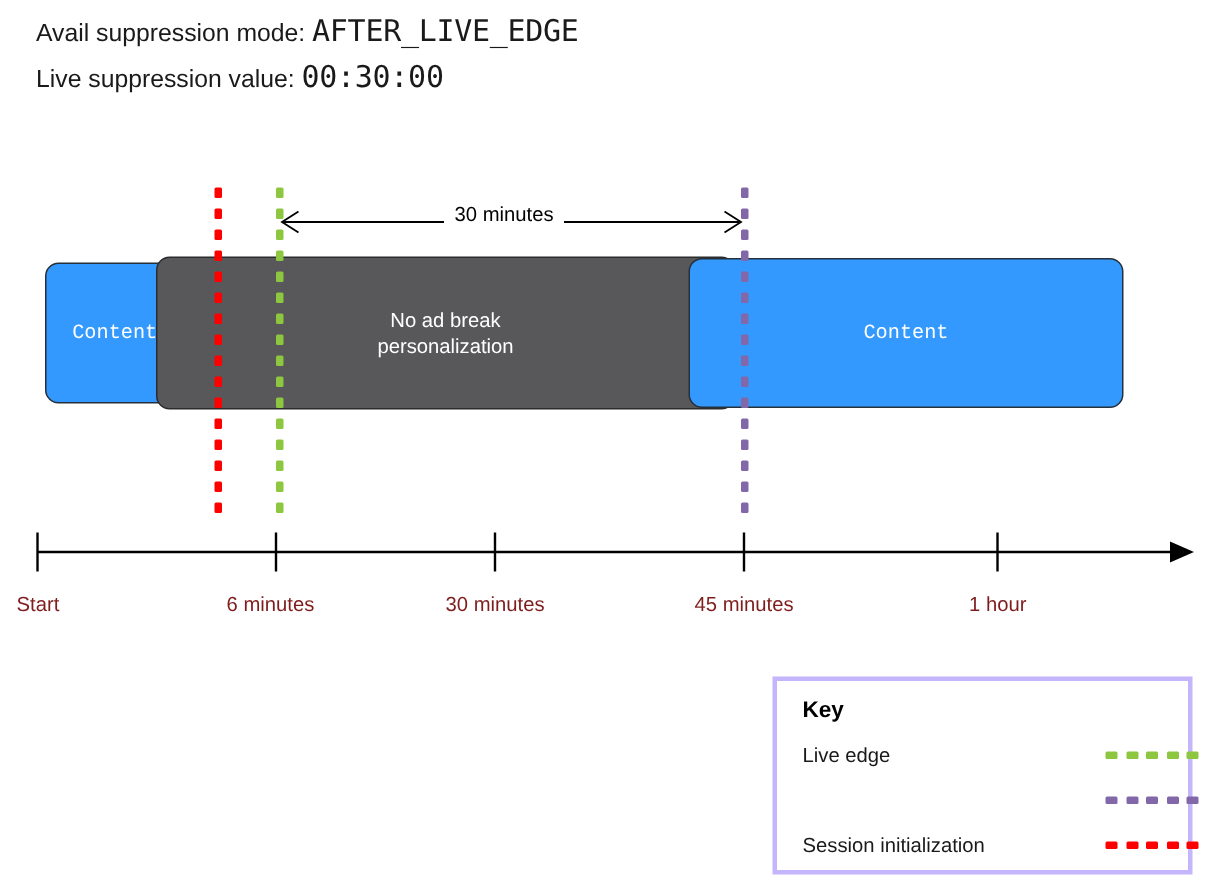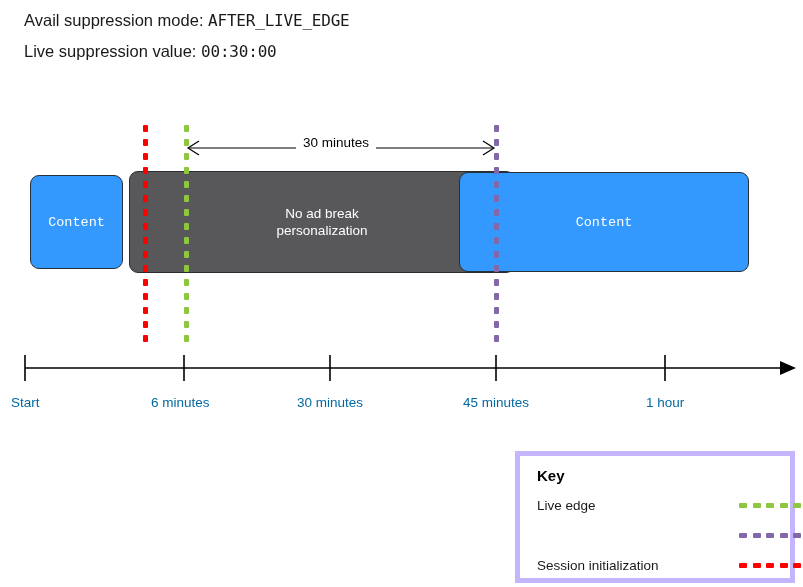--- a/index.html
+++ b/index.html
@@ -23,21 +23,21 @@
     font-size: 16.5px;
     line-height: 20px;
     white-space: pre;
     color: #1a1a1a;
   }
   #hdr-mode { top: 10px; }
   #hdr-value { top: 41px; }
   .hdr-label { font-family: "Liberation Sans", sans-serif; }
   .hdr-mono {
     font-family: "DejaVu Sans Mono", "Liberation Mono", monospace;
-    font-size: 16px;
+    font-size: 20px;
     letter-spacing: -0.2px;
   }
 
   
   #diagram {
     position: absolute;
     left: 0;
     top: 0;
     width: 803px;
     height: 587px;
@@ -57,21 +57,21 @@
     font-size: 13.5px;
     line-height: 17px;
   }
   .block.blue { background: #3399FF; font-family: Liberation Mono, monospace; }
   .block.gray {
     background: #58575A;
     border-color: #2c2b2d;
   }
 
   #block-content-left  { left: 30px;  top: 175px; width: 93px;  height: 94px; }
-  #block-no-ads        { left: 129px; top: 171px; width: 386px; height: 102px; z-index: 2; }
+  #block-no-ads        { left: 104px; top: 171px; width: 386px; height: 102px; z-index: 2; }
   #block-content-right { left: 459px; top: 172px; width: 290px; height: 100px; z-index: 3; }
 
   
   .vline {
     position: absolute;
     width: 5px;
     top: 125px;
     height: 219px;
     z-index: 4;
   }
@@ -108,32 +108,32 @@
   }
 
   
   #axis { position: absolute; left: 0; top: 345px; width: 803px; height: 45px; }
   .axis-tick-label {
     position: absolute;
     top: 394px;
     font-size: 13.5px;
     line-height: 18px;
     white-space: nowrap;
-    color: #0369a1;
+    color: #7f1d1d;
   }
 
   
   #key-box {
     position: absolute;
     left: 515px;
     top: 451px;
     width: 280px;
     height: 132px;
     box-sizing: border-box;
-    border: 5px solid #c4b5fd;
+    border: 3px solid #c4b5fd;
     background: #ffffff;
   }
   #key-title {
     position: absolute;
     left: 17px;
     top: 10px;
     font-size: 15px;
     font-weight: bold;
     line-height: 20px;
   }

